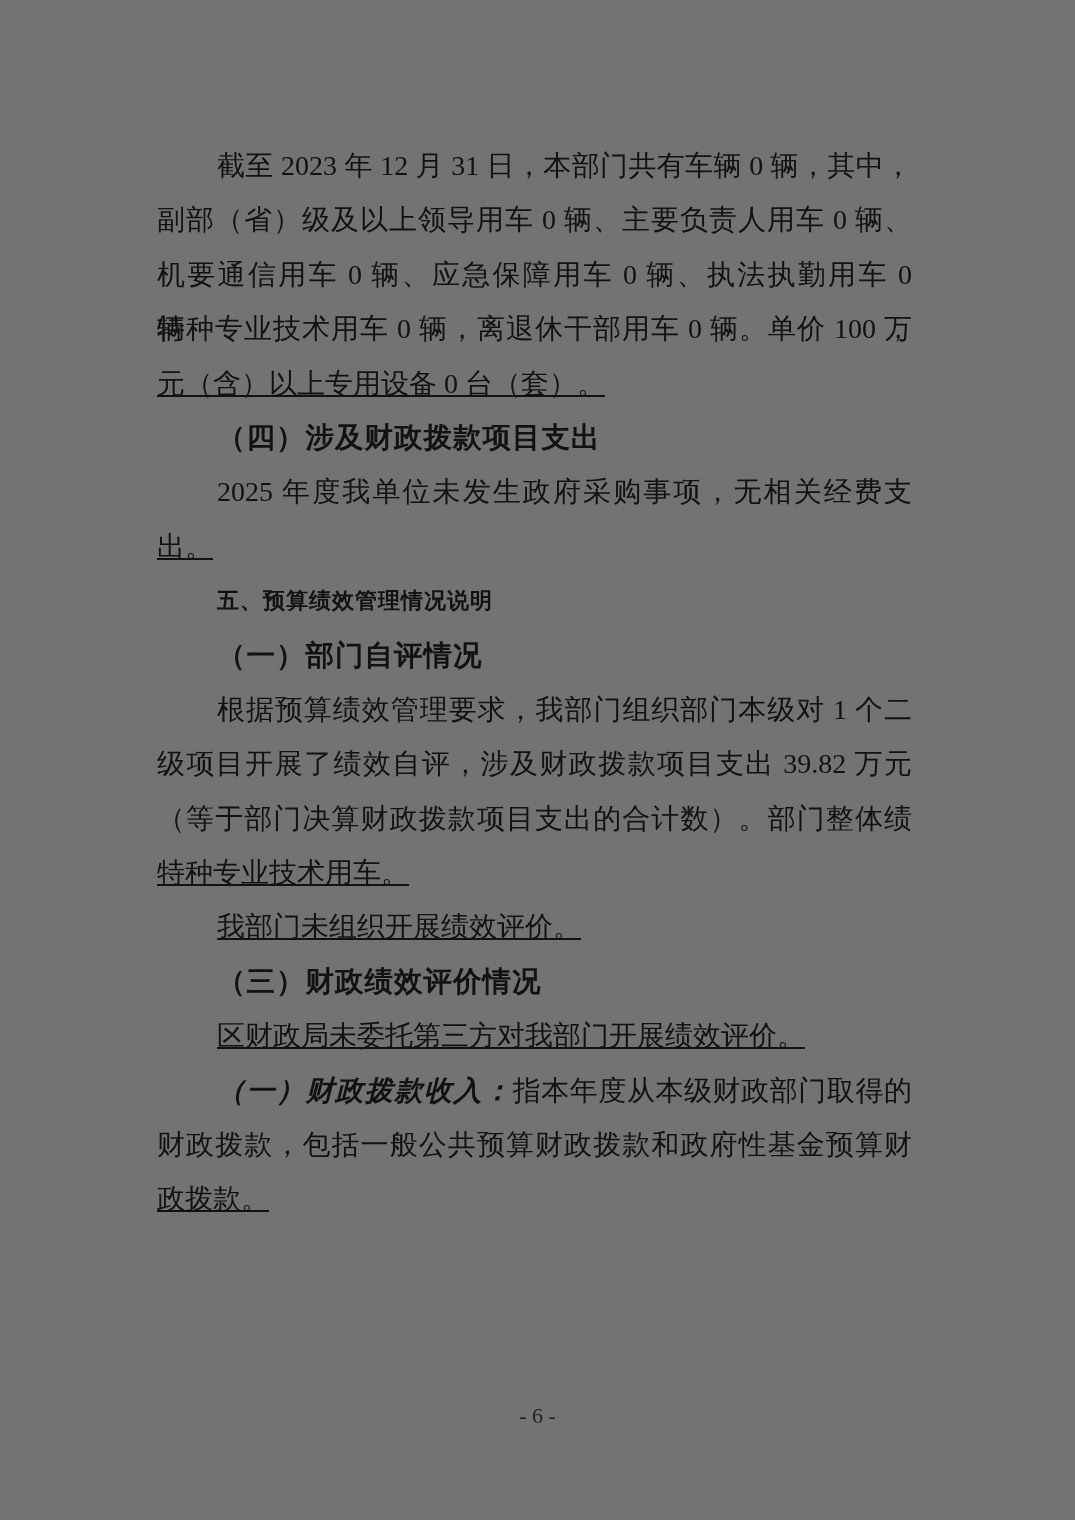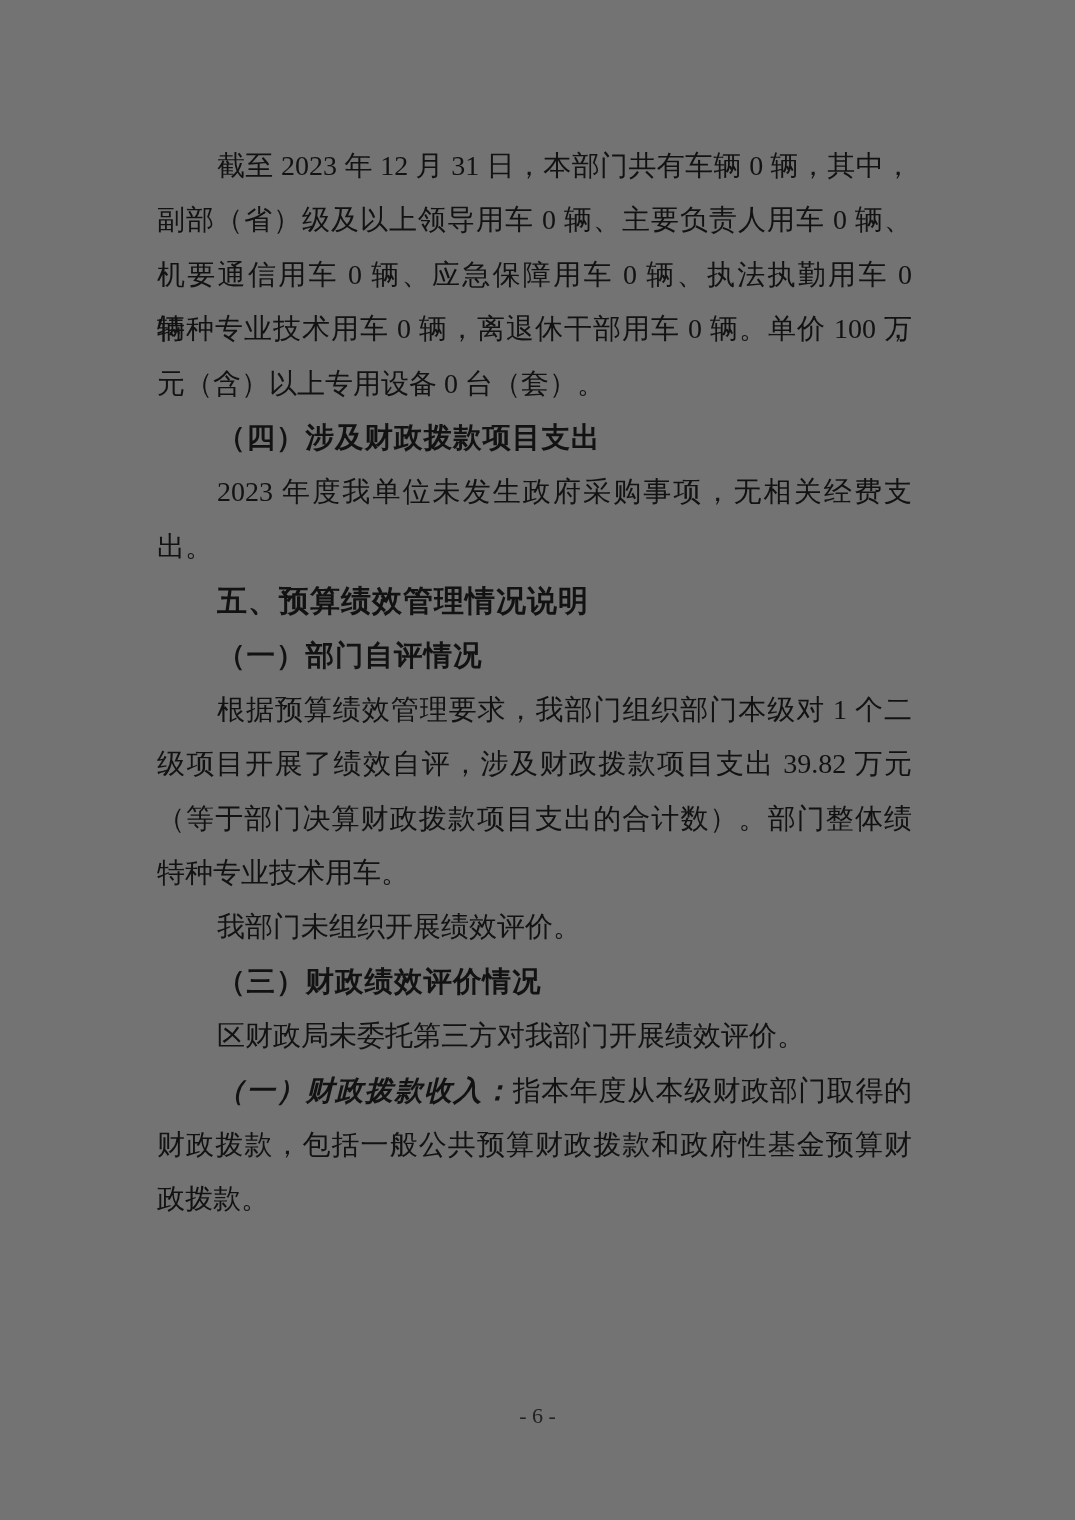--- a/index.html
+++ b/index.html
@@ -29,28 +29,29 @@
   .line {
     text-align: justify;
     text-align-last: justify;
     height: 54.4px;
     overflow: visible;
     white-space: normal;
   }
   .line.lastline {
     text-align: center;
     text-align-last: left;
+    text-decoration: underline;
   }
   .line.indent {
     text-indent: 60px;
   }
   .h1 {
     font-family: "Liberation Sans", "DejaVu Sans", sans-serif;
     font-weight: 700;
-    font-size: 30px;
+    font-size: 22px;
     padding-left: 60px;
     height: 54.4px;
     letter-spacing: 1px;
   }
   .h2 {
     font-family: "Liberation Serif", "DejaVu Serif", serif;
     font-weight: 700;
     font-size: 28.5px;
     padding-left: 60px;
     height: 54.4px;
@@ -77,21 +78,21 @@
 <body>
 
 <div class="page">
   <div class="doc" id="doc">
       <div class="line indent">截至 2023 年 12 月 31 日，本部门共有车辆 0 辆，其中，</div>
       <div class="line">副部（省）级及以上领导用车 0 辆、主要负责人用车 0 辆、</div>
       <div class="line">机要通信用车 0 辆、应急保障用车 0 辆、执法执勤用车 0 辆，</div>
       <div class="line">特种专业技术用车 0 辆，离退休干部用车 0 辆。单价 100 万</div>
       <div class="line lastline">元（含）以上专用设备 0 台（套）。</div>
       <div class="h2">（四）涉及财政拨款项目支出</div>
-      <div class="line indent">2023 年度我单位未发生政府采购事项，无相关经费支</div>
+      <div class="line indent">2025 年度我单位未发生政府采购事项，无相关经费支</div>
       <div class="line lastline">出。</div>
       <div class="h1">五、预算绩效管理情况说明</div>
       <div class="h2">（一）部门自评情况</div>
       <div class="line indent">根据预算绩效管理要求，我部门组织部门本级对 1 个二</div>
       <div class="line">级项目开展了绩效自评，涉及财政拨款项目支出 39.82 万元</div>
       <div class="line">（等于部门决算财政拨款项目支出的合计数）。部门整体绩</div>
       <div class="line lastline">特种专业技术用车。</div>
       <div class="line indent lastline">我部门未组织开展绩效评价。</div>
       <div class="h2">（三）财政绩效评价情况</div>
       <div class="line indent lastline">区财政局未委托第三方对我部门开展绩效评价。</div>

